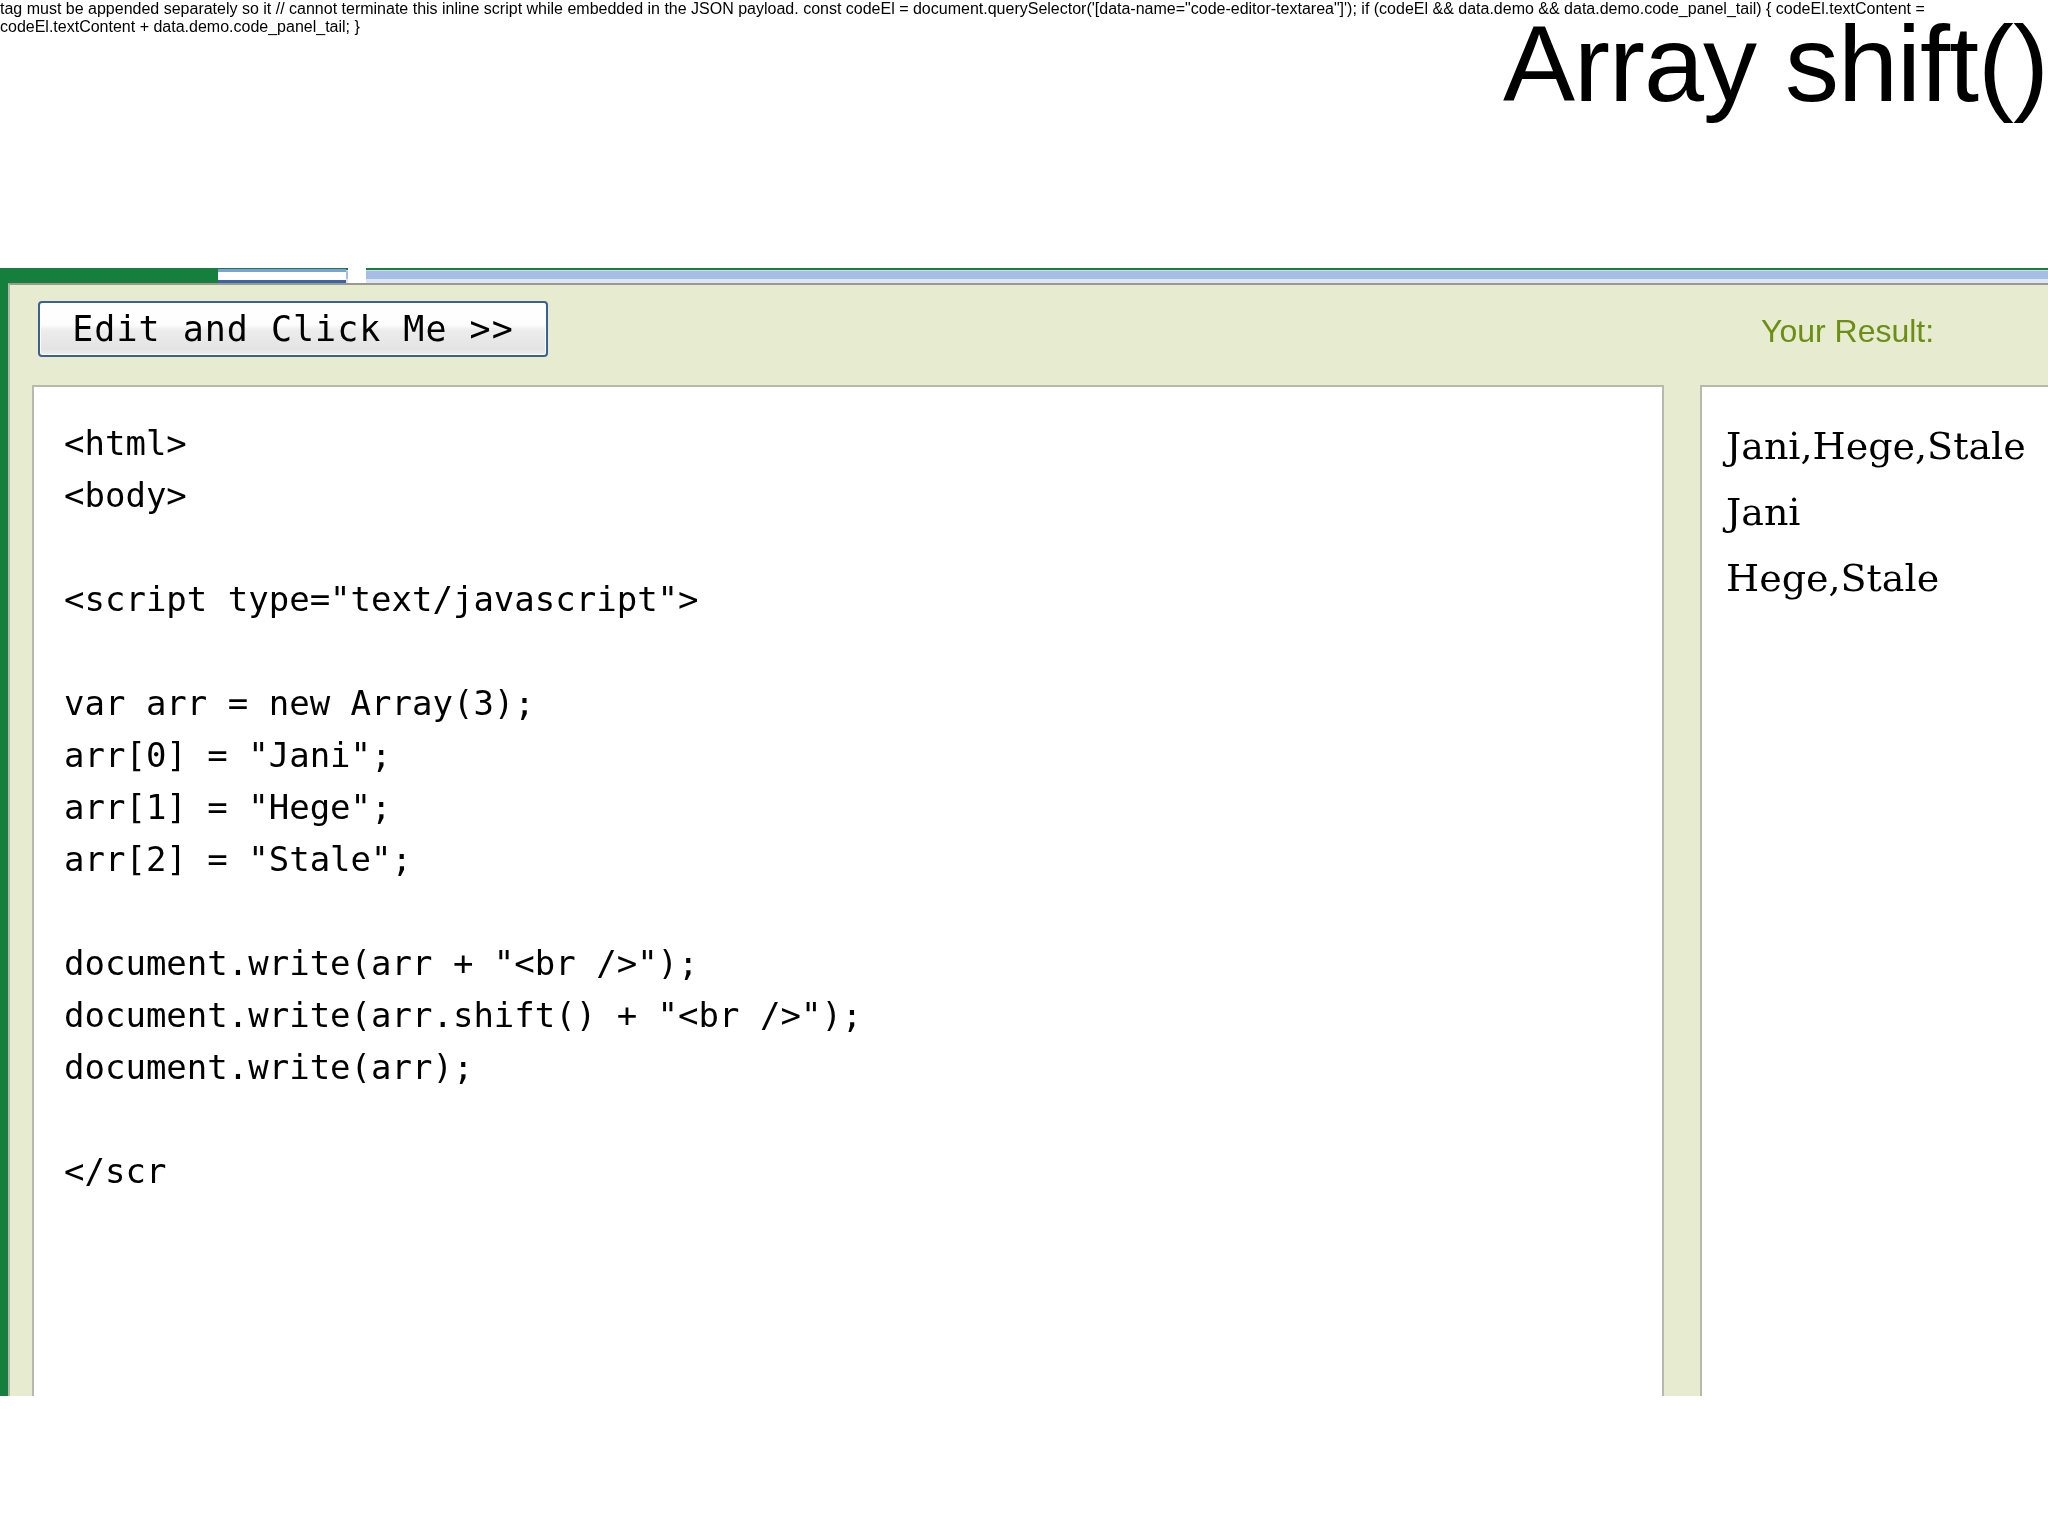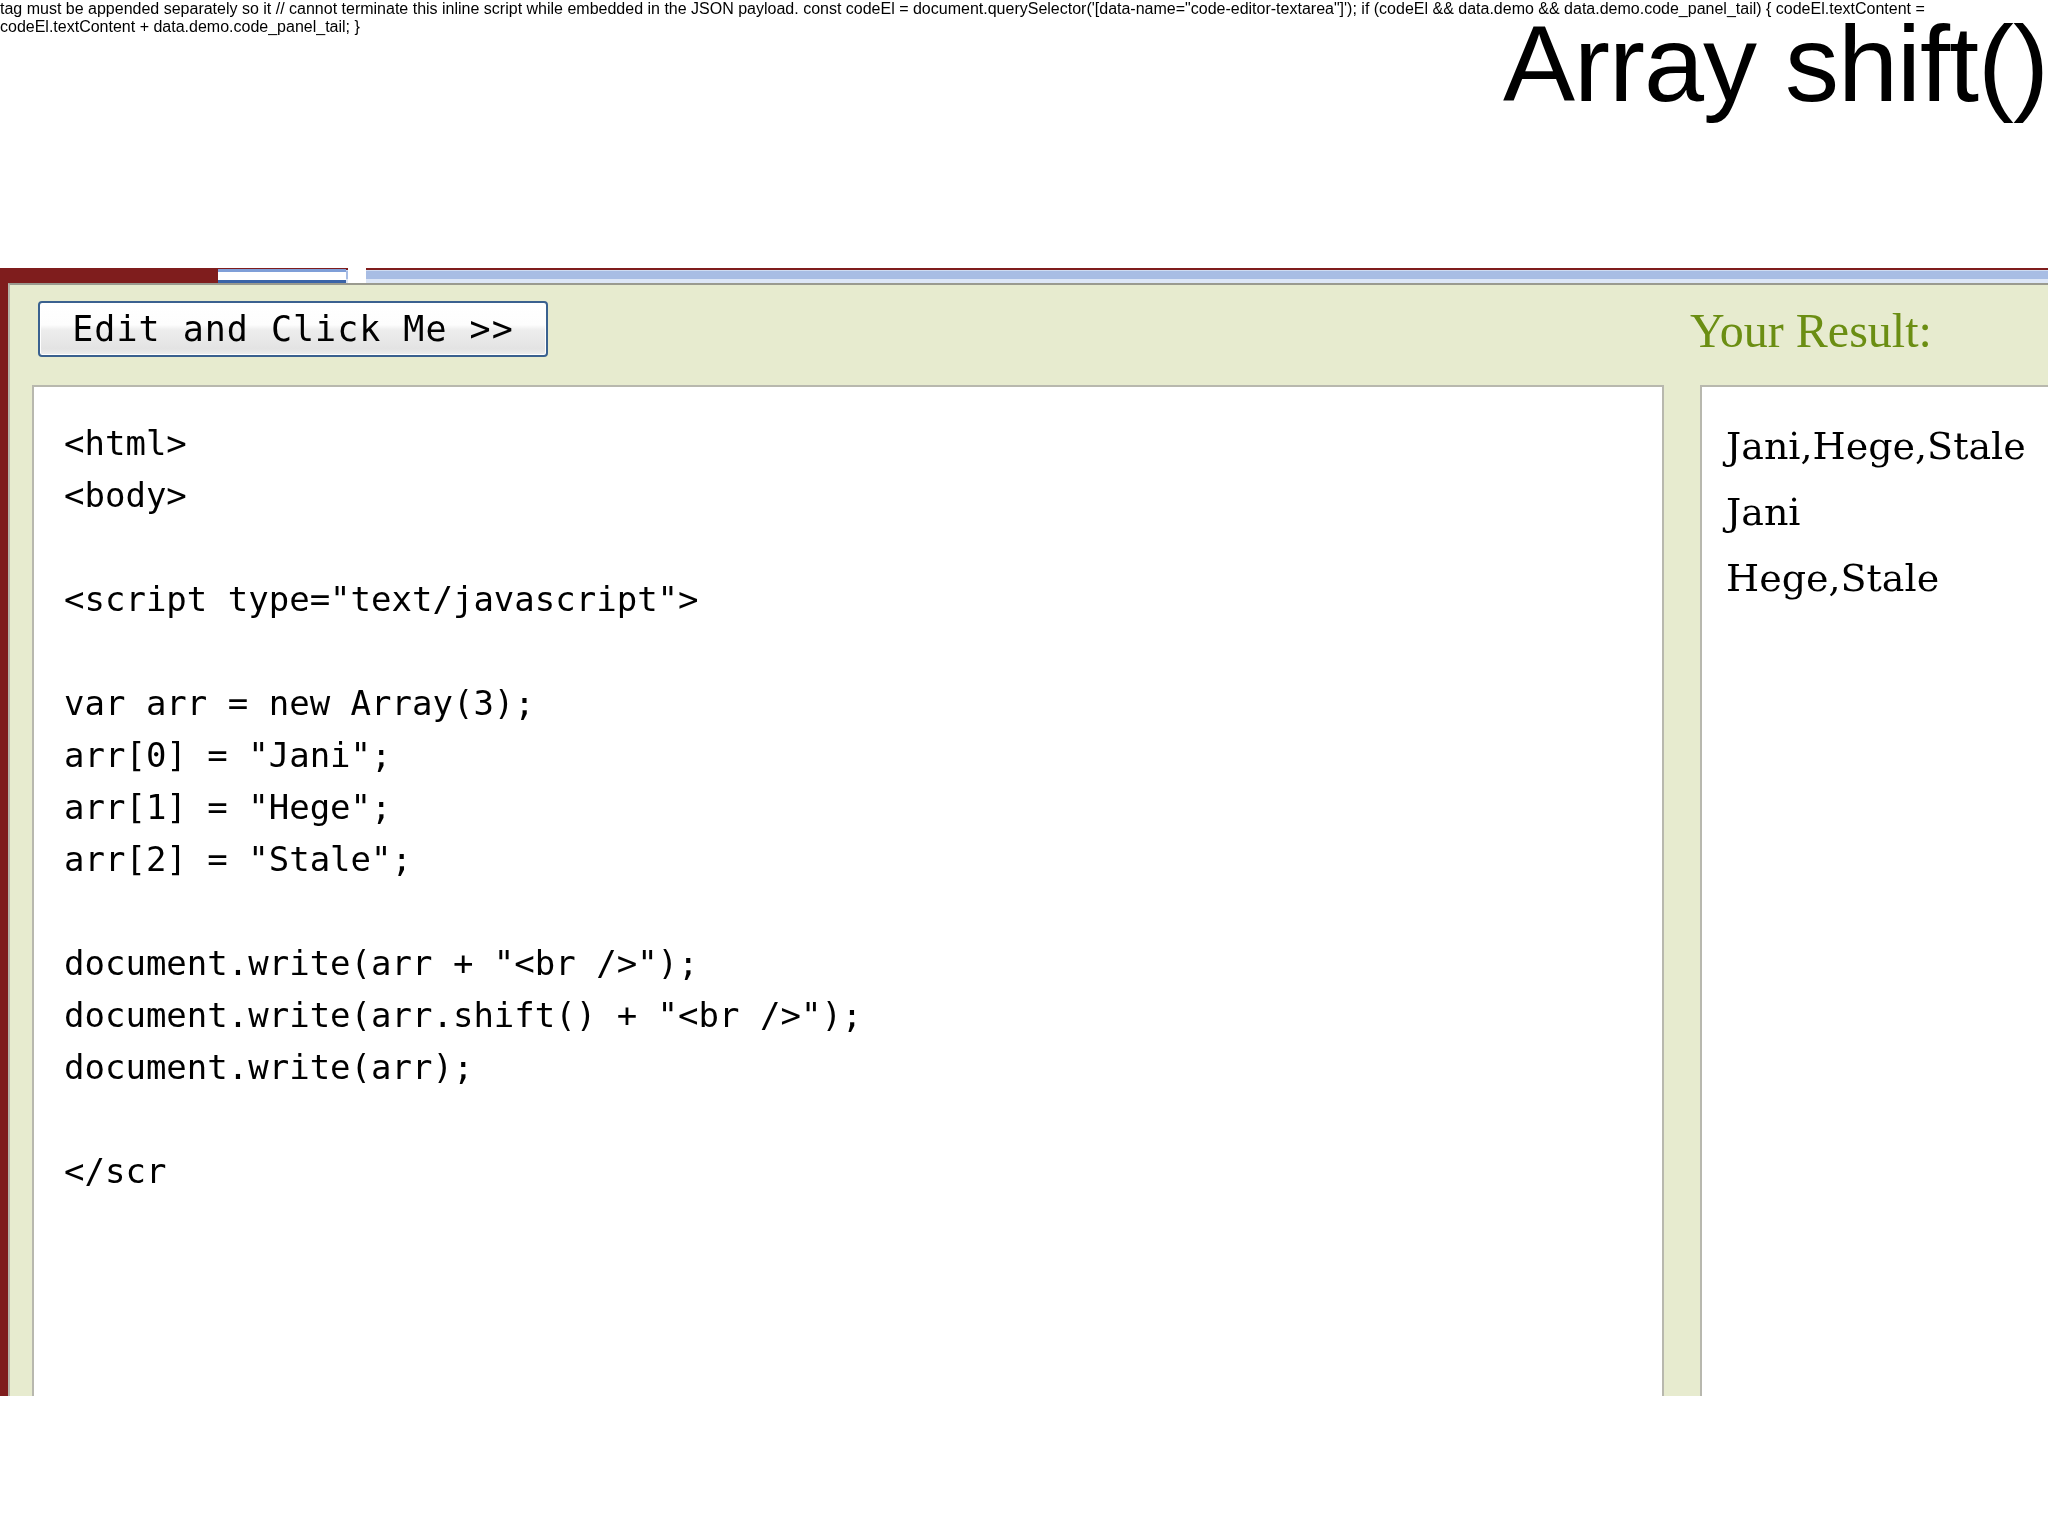--- a/index.html
+++ b/index.html
@@ -32,21 +32,21 @@
   }
 
   
   .screenshot {
     position: absolute;
     left: 0;
     top: 268px;
     width: 2048px;
     height: 1128px;
     overflow: hidden;
-    background: #7f1d1d;
+    background: #15803d;
   }
 
   
   .browser-chrome {
     position: absolute;
     left: 218px;
     top: 0px;
     width: 1830px;
     height: 18px;
     overflow: hidden;
@@ -129,25 +129,25 @@
     text-align: center;
     letter-spacing: 1px;
     white-space: nowrap;
     box-sizing: border-box;
     padding: 0;
     cursor: pointer;
   }
 
   .result-label {
     position: absolute;
-    left: 1680px;
+    left: 1751px;
     top: 20px;
     color: #6b8e13;
-    font-family: Liberation Serif, serif;
-    font-size: 48px;
+    font-family: Liberation Sans, sans-serif;
+    font-size: 32px;
     line-height: 52px;
     white-space: nowrap;
   }
 
   
   .code-panel {
     position: absolute;
     left: 22px;
     top: 100px;
     width: 1632px;

